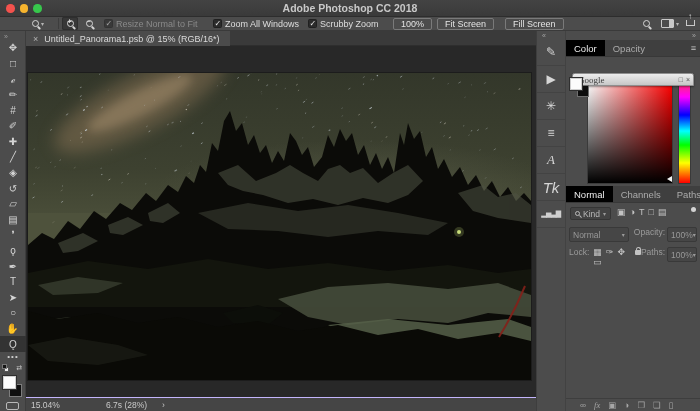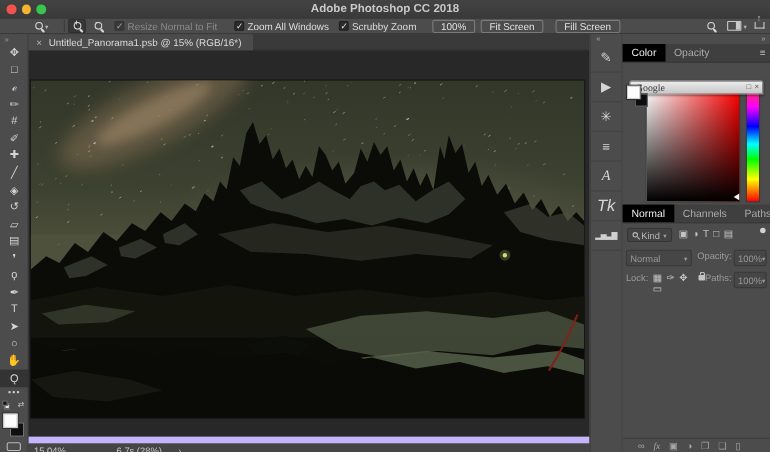--- a/index.html
+++ b/index.html
@@ -55,21 +55,21 @@
   .screenmode { position:absolute; bottom:1px; left:6px; width:13px; height:8px; border:1px solid #b9b9b9; border-radius:2px; }
 
   
   .docarea { position:absolute; left:26px; top:31px; right:164px; bottom:0; }
   .tabbar { position:absolute; left:0; right:0; top:0; height:15px; background:#3a3a3a; border-bottom:1px solid #2e2e2e; display:flex; }
   .doctab { height:15px; background:#4b4b4b; display:flex; align-items:center; gap:6px; padding:0 10px 0 7px; }
   .doctab .x { color:#b3b3b3; font-size:9px; }
   .doctab .t { color:#dadada; font-size:9px; white-space:nowrap; }
   .canvas { position:absolute; left:0; right:0; top:15px; bottom:14px; background:#282828; overflow:hidden; }
   .imagebox { position:absolute; left:2px; top:27px; width:503px; height:307px; background:#000; box-shadow:0 0 0 1px #1c1c1c; }
-  .statusbar { position:absolute; left:0; right:0; bottom:0; height:14px; background:#454545; border-top:6px solid #c4b5fd;
+  .statusbar { position:absolute; left:0; right:0; bottom:0; height:14px; background:#454545; border-top:1px solid #c4b5fd;
     font-size:8.5px; color:#c9c9c9;margin-top:16px; }
   .statusbar span { position:absolute; top:2px; }
 
   
   .dockstrip { position:absolute; right:134px; top:31px; bottom:0; width:30px; background:#4c4c4c;
     border-left:1px solid #3e3e3e; border-right:1px solid #424242; }
   .dockstrip .hdr { font-size:7px; color:#a5a5a5; padding:1px 0 0 5px; }
   .dock-cell { width:100%; height:27px; display:flex; align-items:center; justify-content:center;
     font-size:12px; color:#d6d6d6; border-bottom:1px solid #434343; }
   .dock-cell[data-name="glyphs-icon"] { font-family:"Liberation Serif",serif; font-style:italic; font-size:13px; }

